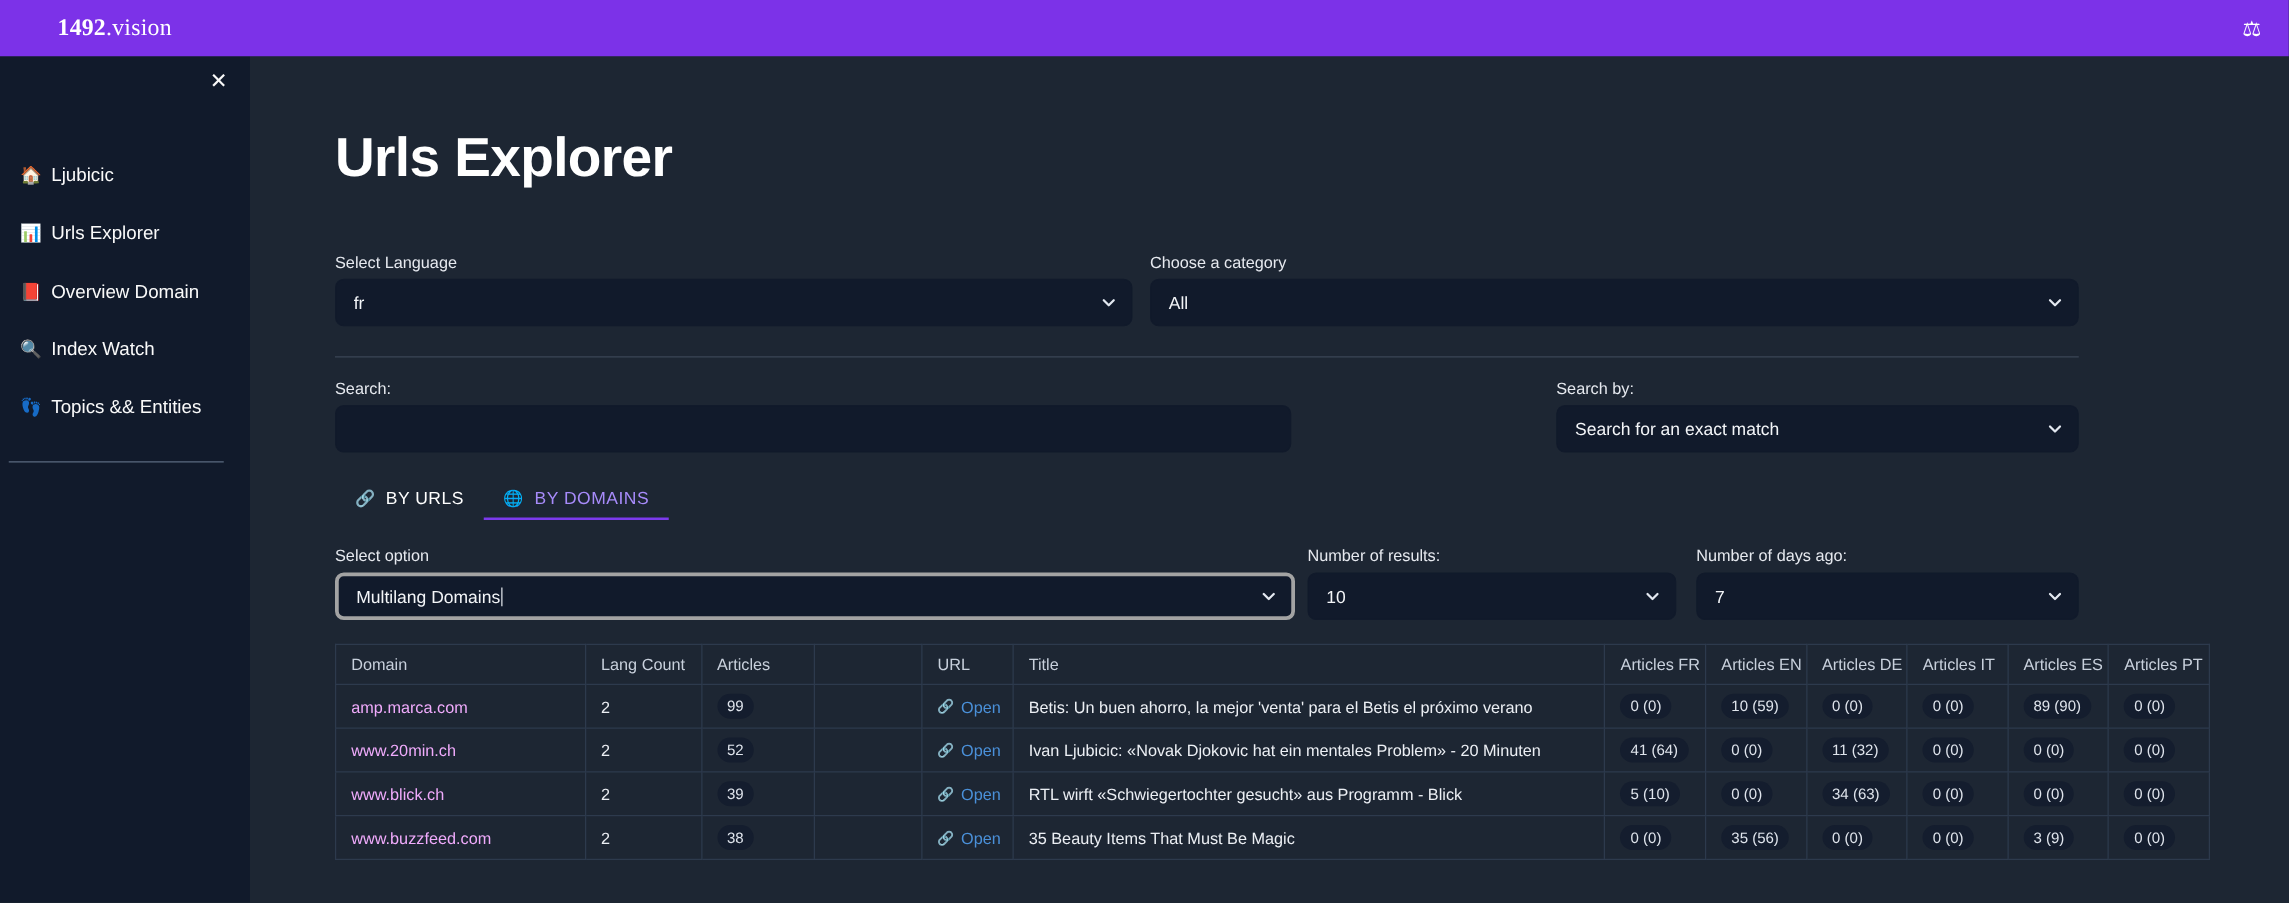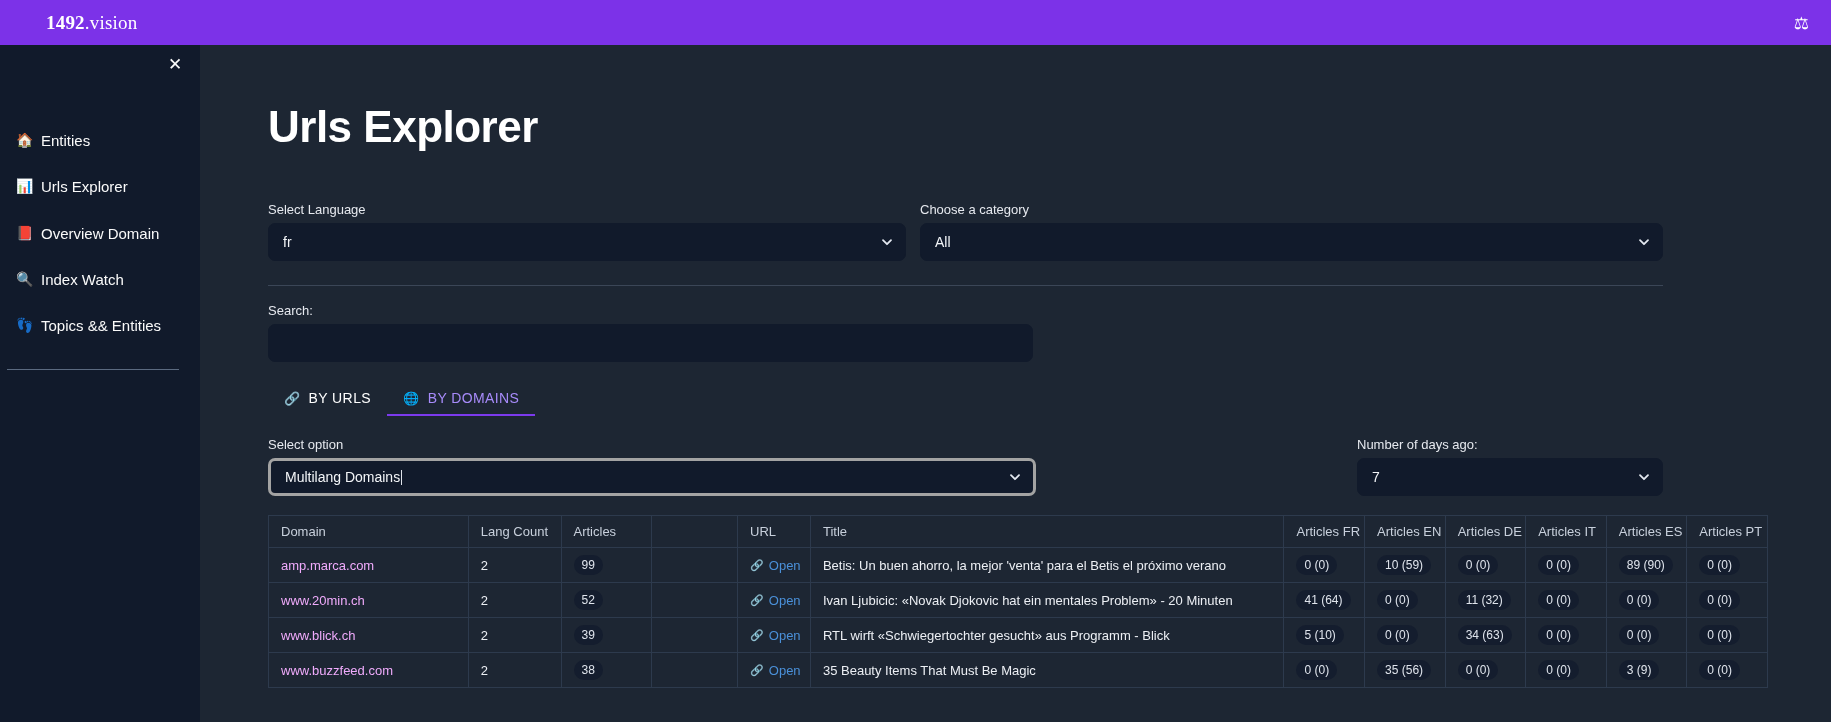--- a/index.html
+++ b/index.html
@@ -239,21 +239,21 @@
     <span class="b">1492</span><span class="t">.vision</span>
   </div>
   <div id="topbar-icon">⚖</div>
 </div>
 
 <div id="sidebar">
   <div id="sidebar-close">✕</div>
 
   <div class="nav-item" id="nav-0">
     <span class="nav-ico">🏠</span>
-    <span>Entities</span>
+    <span>Ljubicic</span>
   </div>
   <div class="nav-item" id="nav-1">
     <span class="nav-ico">📊</span>
     <span>Urls Explorer</span>
   </div>
   <div class="nav-item" id="nav-2">
     <span class="nav-ico">📕</span>
     <span>Overview Domain</span>
   </div>
   <div class="nav-item" id="nav-3">
@@ -296,20 +296,31 @@
     </div>
   </div>
 
   <div id="hr-1"></div>
 
   <div id="grp-search">
     <div class="field-label">Search:</div>
     <input id="search-input" type="text" placeholder="" style="">
   </div>
 
+  <div id="grp-searchby">
+    <div class="field-label">Search by:</div>
+    <div class="sel">
+      <span>Search for an exact match</span>
+      <span class="chev">
+        <svg viewBox="0 0 12 12" width="12" height="12">
+            <path d="M2 4.2 L6 8.2 L10 4.2" fill="none" stroke="#e3e8f0" stroke-width="1.8" stroke-linecap="round" stroke-linejoin="round"></path>
+          </svg>
+      </span>
+    </div>
+  </div>
 
   <div id="tabs">
     <div class="tab">
       <span class="tab-ico">🔗</span>
       <span>BY URLS</span>
     </div>
     <div class="tab active">
       <span class="tab-ico">🌐</span>
       <span>BY DOMAINS</span>
     </div>
@@ -321,20 +332,31 @@
       <span>Multilang Domains</span>
         <span class="caret"></span>
       <span class="chev">
         <svg viewBox="0 0 12 12" width="12" height="12">
             <path d="M2 4.2 L6 8.2 L10 4.2" fill="none" stroke="#e3e8f0" stroke-width="1.8" stroke-linecap="round" stroke-linejoin="round"></path>
           </svg>
       </span>
     </div>
   </div>
 
+  <div id="grp-nres">
+    <div class="field-label">Number of results:</div>
+    <div class="sel">
+      <span>10</span>
+      <span class="chev">
+        <svg viewBox="0 0 12 12" width="12" height="12">
+            <path d="M2 4.2 L6 8.2 L10 4.2" fill="none" stroke="#e3e8f0" stroke-width="1.8" stroke-linecap="round" stroke-linejoin="round"></path>
+          </svg>
+      </span>
+    </div>
+  </div>
 
   <div id="grp-ndays">
     <div class="field-label">Number of days ago:</div>
     <div class="sel">
       <span>7</span>
       <span class="chev">
         <svg viewBox="0 0 12 12" width="12" height="12">
             <path d="M2 4.2 L6 8.2 L10 4.2" fill="none" stroke="#e3e8f0" stroke-width="1.8" stroke-linecap="round" stroke-linejoin="round"></path>
           </svg>
       </span>

